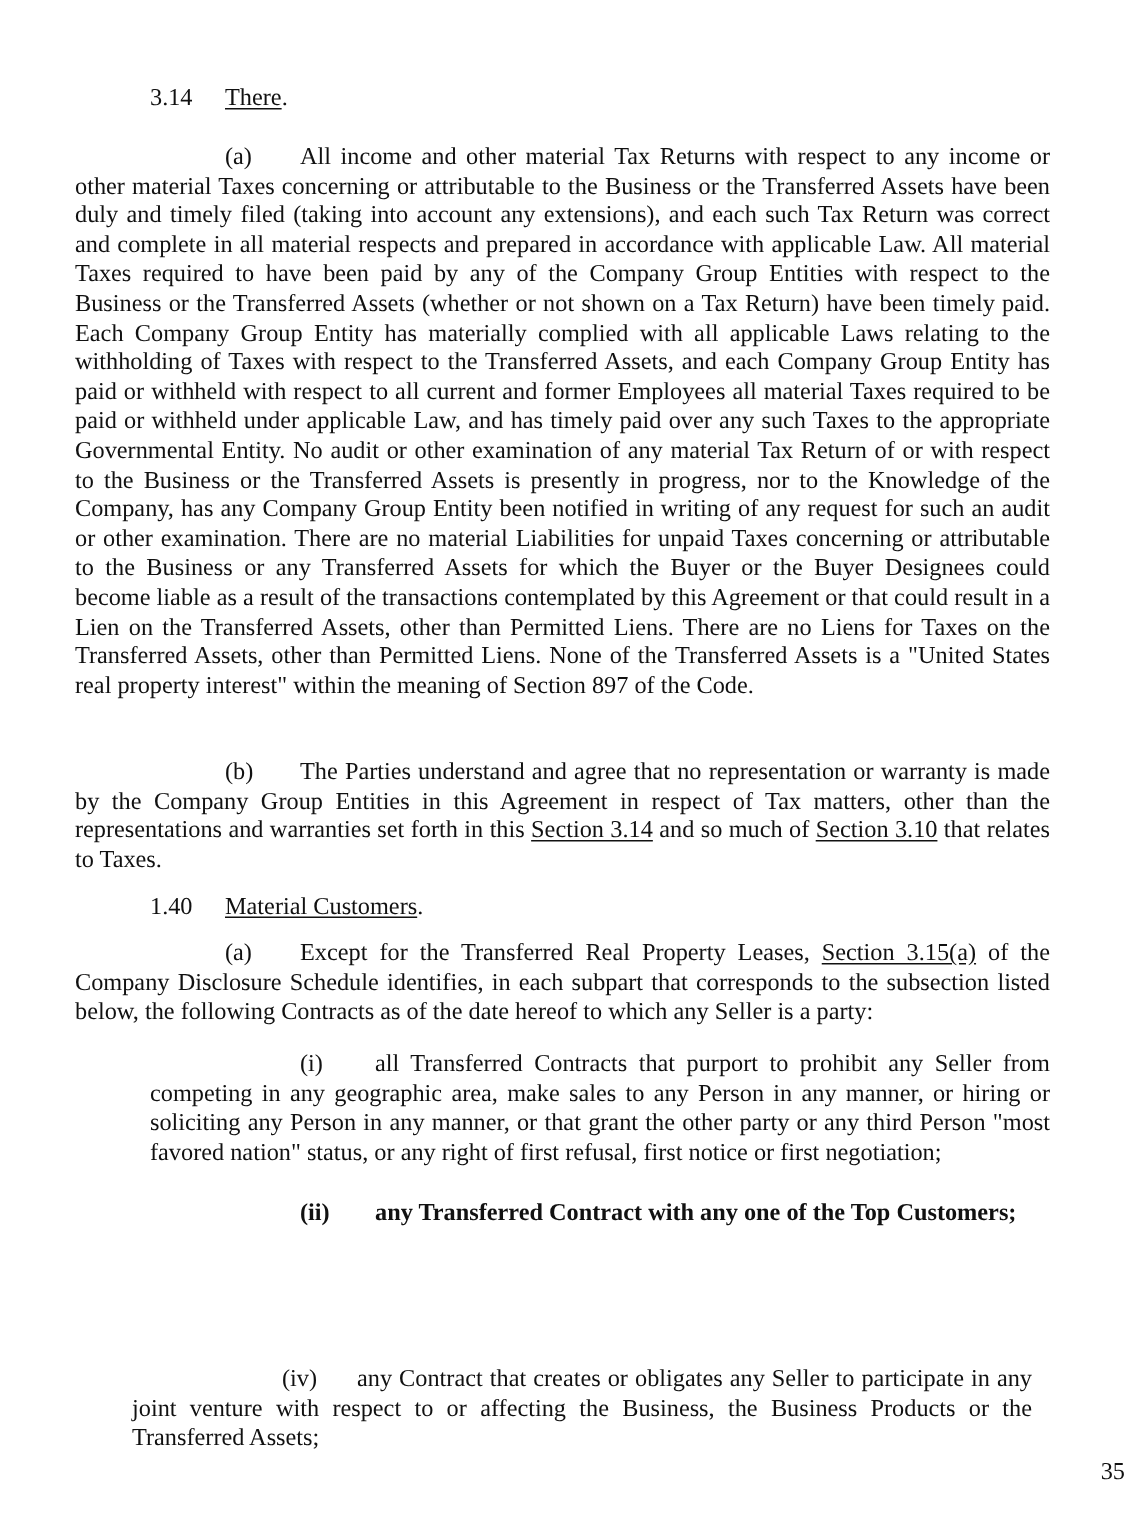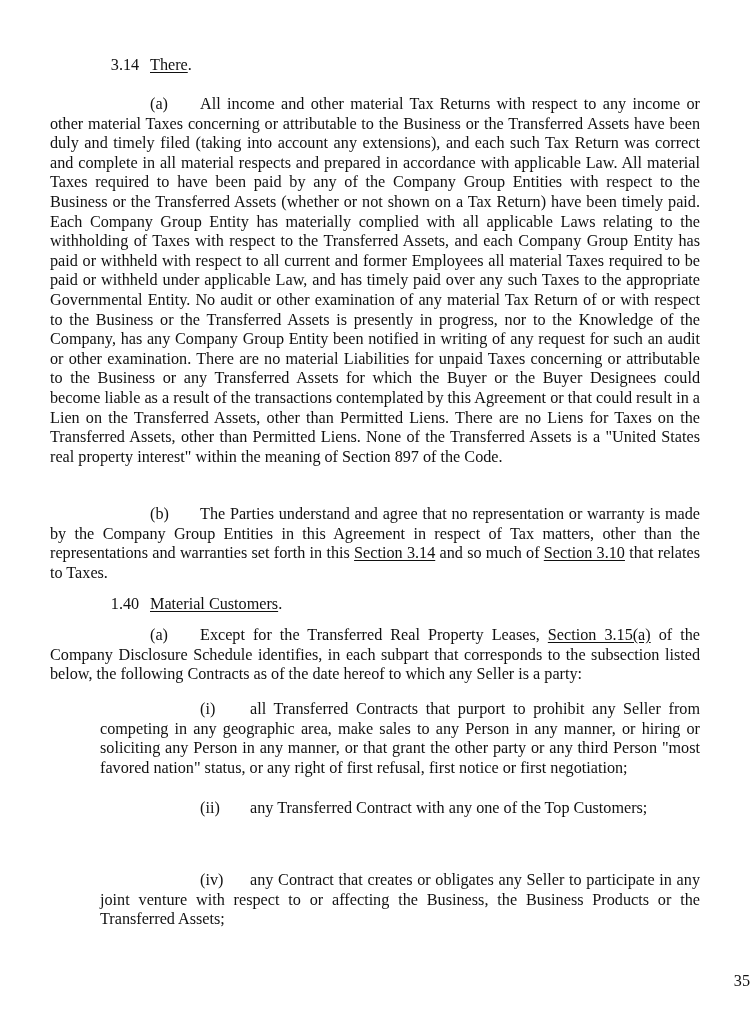--- a/index.html
+++ b/index.html
@@ -1,20 +1,20 @@
 <!DOCTYPE html>
 <html><head>
 <meta charset="utf-8">
 <style>
   html, body { margin: 0; padding: 0; background: #ffffff; }
   body { width: 750px; height: 1012px; position: relative; overflow: hidden;
          font-family: "Liberation Serif", serif; font-size: 16.2px; color: #111; }
   .page { position: absolute; left: 0; top: 0; width: 750px; height: 1012px; }
   .heading { position: absolute; left: 100px; white-space: nowrap; line-height: 19.6px; }
-  .heading .num { display: inline-block; width: 50px; text-align: center; }
+  .heading .num { display: inline-block; width: 50px; }
   .u { text-decoration: underline; text-underline-offset: 2px; }
   .para { position: absolute; left: 50px; width: 650px; line-height: 19.6px;
           text-align: justify; text-indent: 100px; margin: 0; }
   .para .lbl { display: inline-block; width: 50px; text-indent: 0; }
   .sub { position: absolute; left: 100px; width: 600px; line-height: 19.6px;
          text-align: justify; text-indent: 100px; margin: 0; }
   .sub .lbl { display: inline-block; width: 50px; text-indent: 0; }
   .single { position: absolute; left: 200px; white-space: nowrap; line-height: 19.6px; }
   .single .lbl { display: inline-block; width: 50px; }
   .pgnum { position: absolute; left: 0; width: 750px; top: 972px; text-align: right; line-height: 19.6px; }
@@ -33,24 +33,24 @@
   <p class="para" style="top:505px;" data-name="paragraph-3-14-b"><span class="lbl" data-name="paragraph-label">(b)</span><span>The Parties understand and agree that no representation or warranty is made by the Company Group Entities in this Agreement in respect of Tax matters, other than the representations and warranties set forth in this </span><span class="u" data-name="section-3-14-link">Section 3.14</span><span> and so much of </span><span class="u" data-name="section-3-10-link">Section 3.10</span><span> that relates to Taxes.</span></p>
 
   <div class="heading" style="top:595px;" data-name="section-heading-3-15">
     <span class="num" data-name="section-number">1.40</span><span class="u" data-name="section-title">Material Customers</span><span>.</span>
   </div>
 
   <p class="para" style="top:626px;" data-name="paragraph-3-15-a"><span class="lbl" data-name="paragraph-label">(a)</span><span>Except for the Transferred Real Property Leases, </span><span class="u" data-name="section-3-15a-link">Section 3.15(a)</span><span> of the Company Disclosure Schedule identifies, in each subpart that corresponds to the subsection listed below, the following Contracts as of the date hereof to which any Seller is a party:</span></p>
 
   <p class="sub" style="top:700px;" data-name="list-item-i"><span class="lbl" data-name="list-item-label">(i)</span><span data-name="list-item-text">all Transferred Contracts that purport to prohibit any Seller from competing in any geographic area, make sales to any Person in any manner, or hiring or soliciting any Person in any manner, or that grant the other party or any third Person "most favored nation" status, or any right of first refusal, first notice or first negotiation;</span></p>
 
-  <div class="single" style="top:799px;" data-name="list-item-ii"><span class="lbl" data-name="list-item-label">(ii)</span><span data-name="list-item-text">any Transferred Contract with any one of the Top Customers;</span></div>
+  <div class="single" style="top:799px;font-weight:bold;" data-name="list-item-ii"><span class="lbl" data-name="list-item-label">(ii)</span><span data-name="list-item-text">any Transferred Contract with any one of the Top Customers;</span></div>
 
 
   <p class="sub" style="top:871px;" data-name="list-item-iv"><span class="lbl" data-name="list-item-label">(iv)</span><span data-name="list-item-text">any Contract that creates or obligates any Seller to participate in any joint venture with respect to or affecting the Business, the Business Products or the Transferred Assets;</span></p>
 
   <div class="pgnum" data-name="page-number">35</div>
 </div>
 
 <style>
   
-  [data-name="list-item-iv"] { left: 100px; width: 600px; text-indent: 100px; }
+  [data-name="list-item-iv"] { left: 88px; width: 600px; text-indent: 100px; margin-top: 39px; }
 </style>
 
 </body></html>

